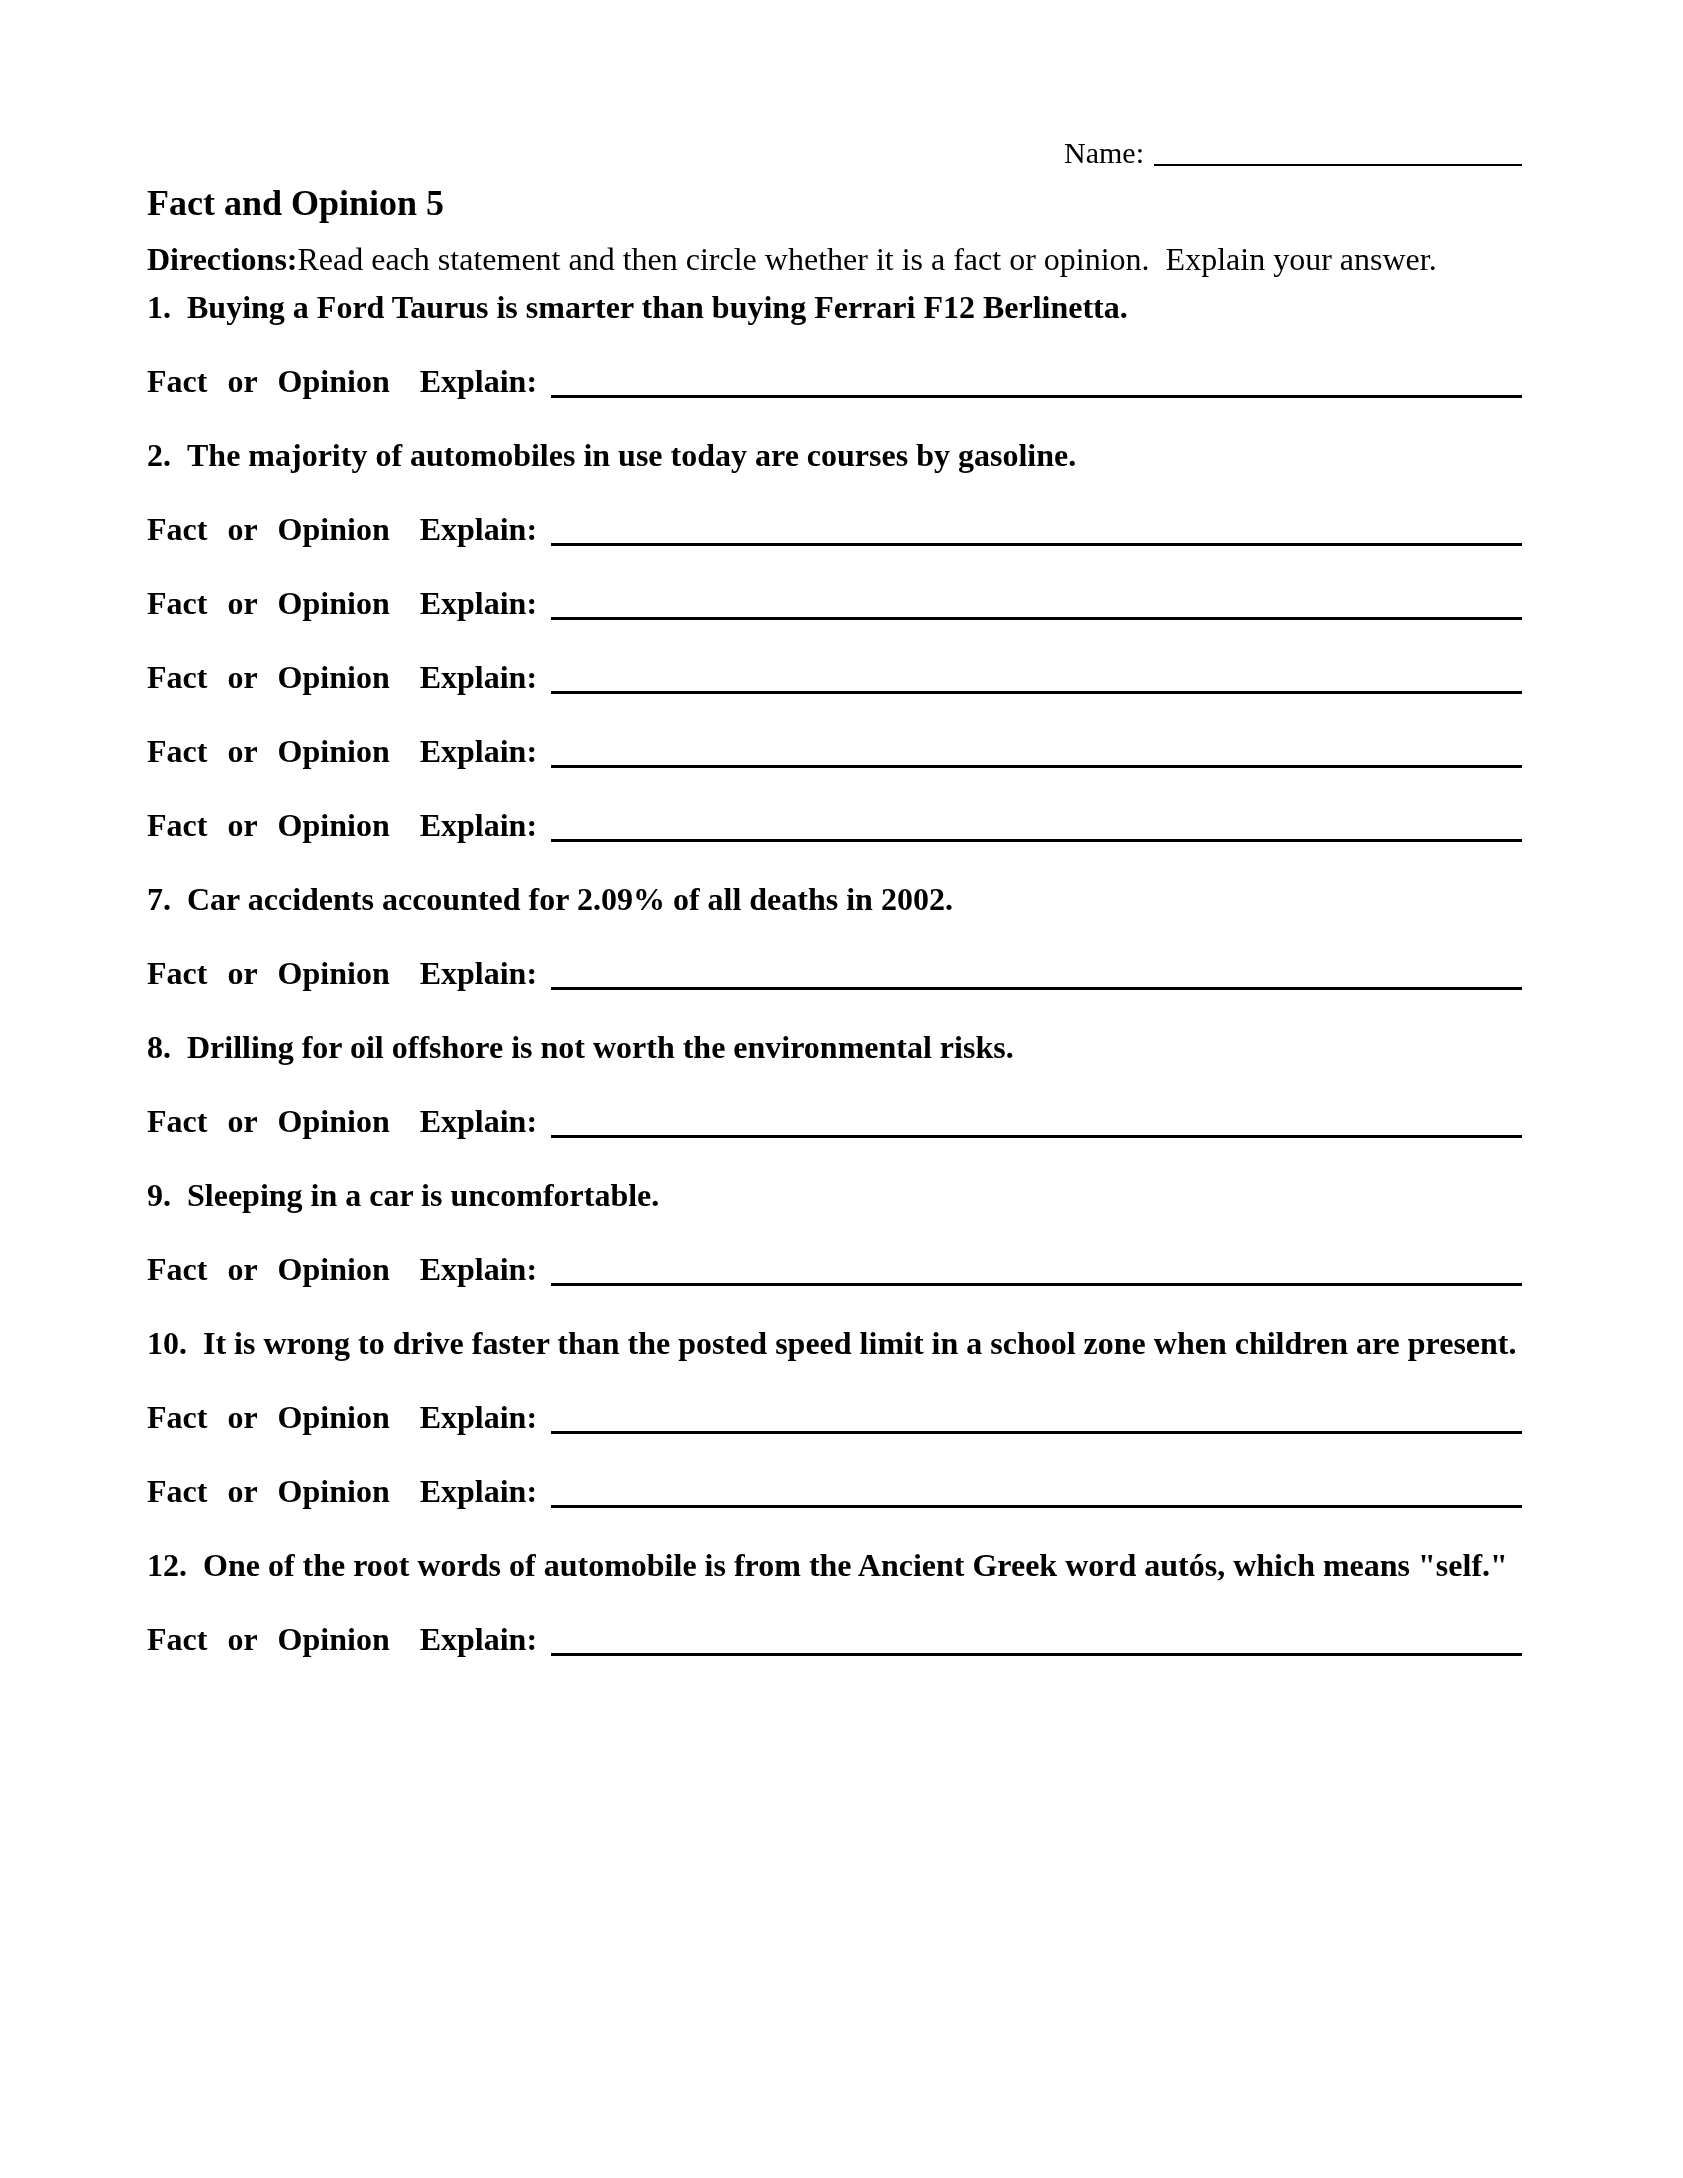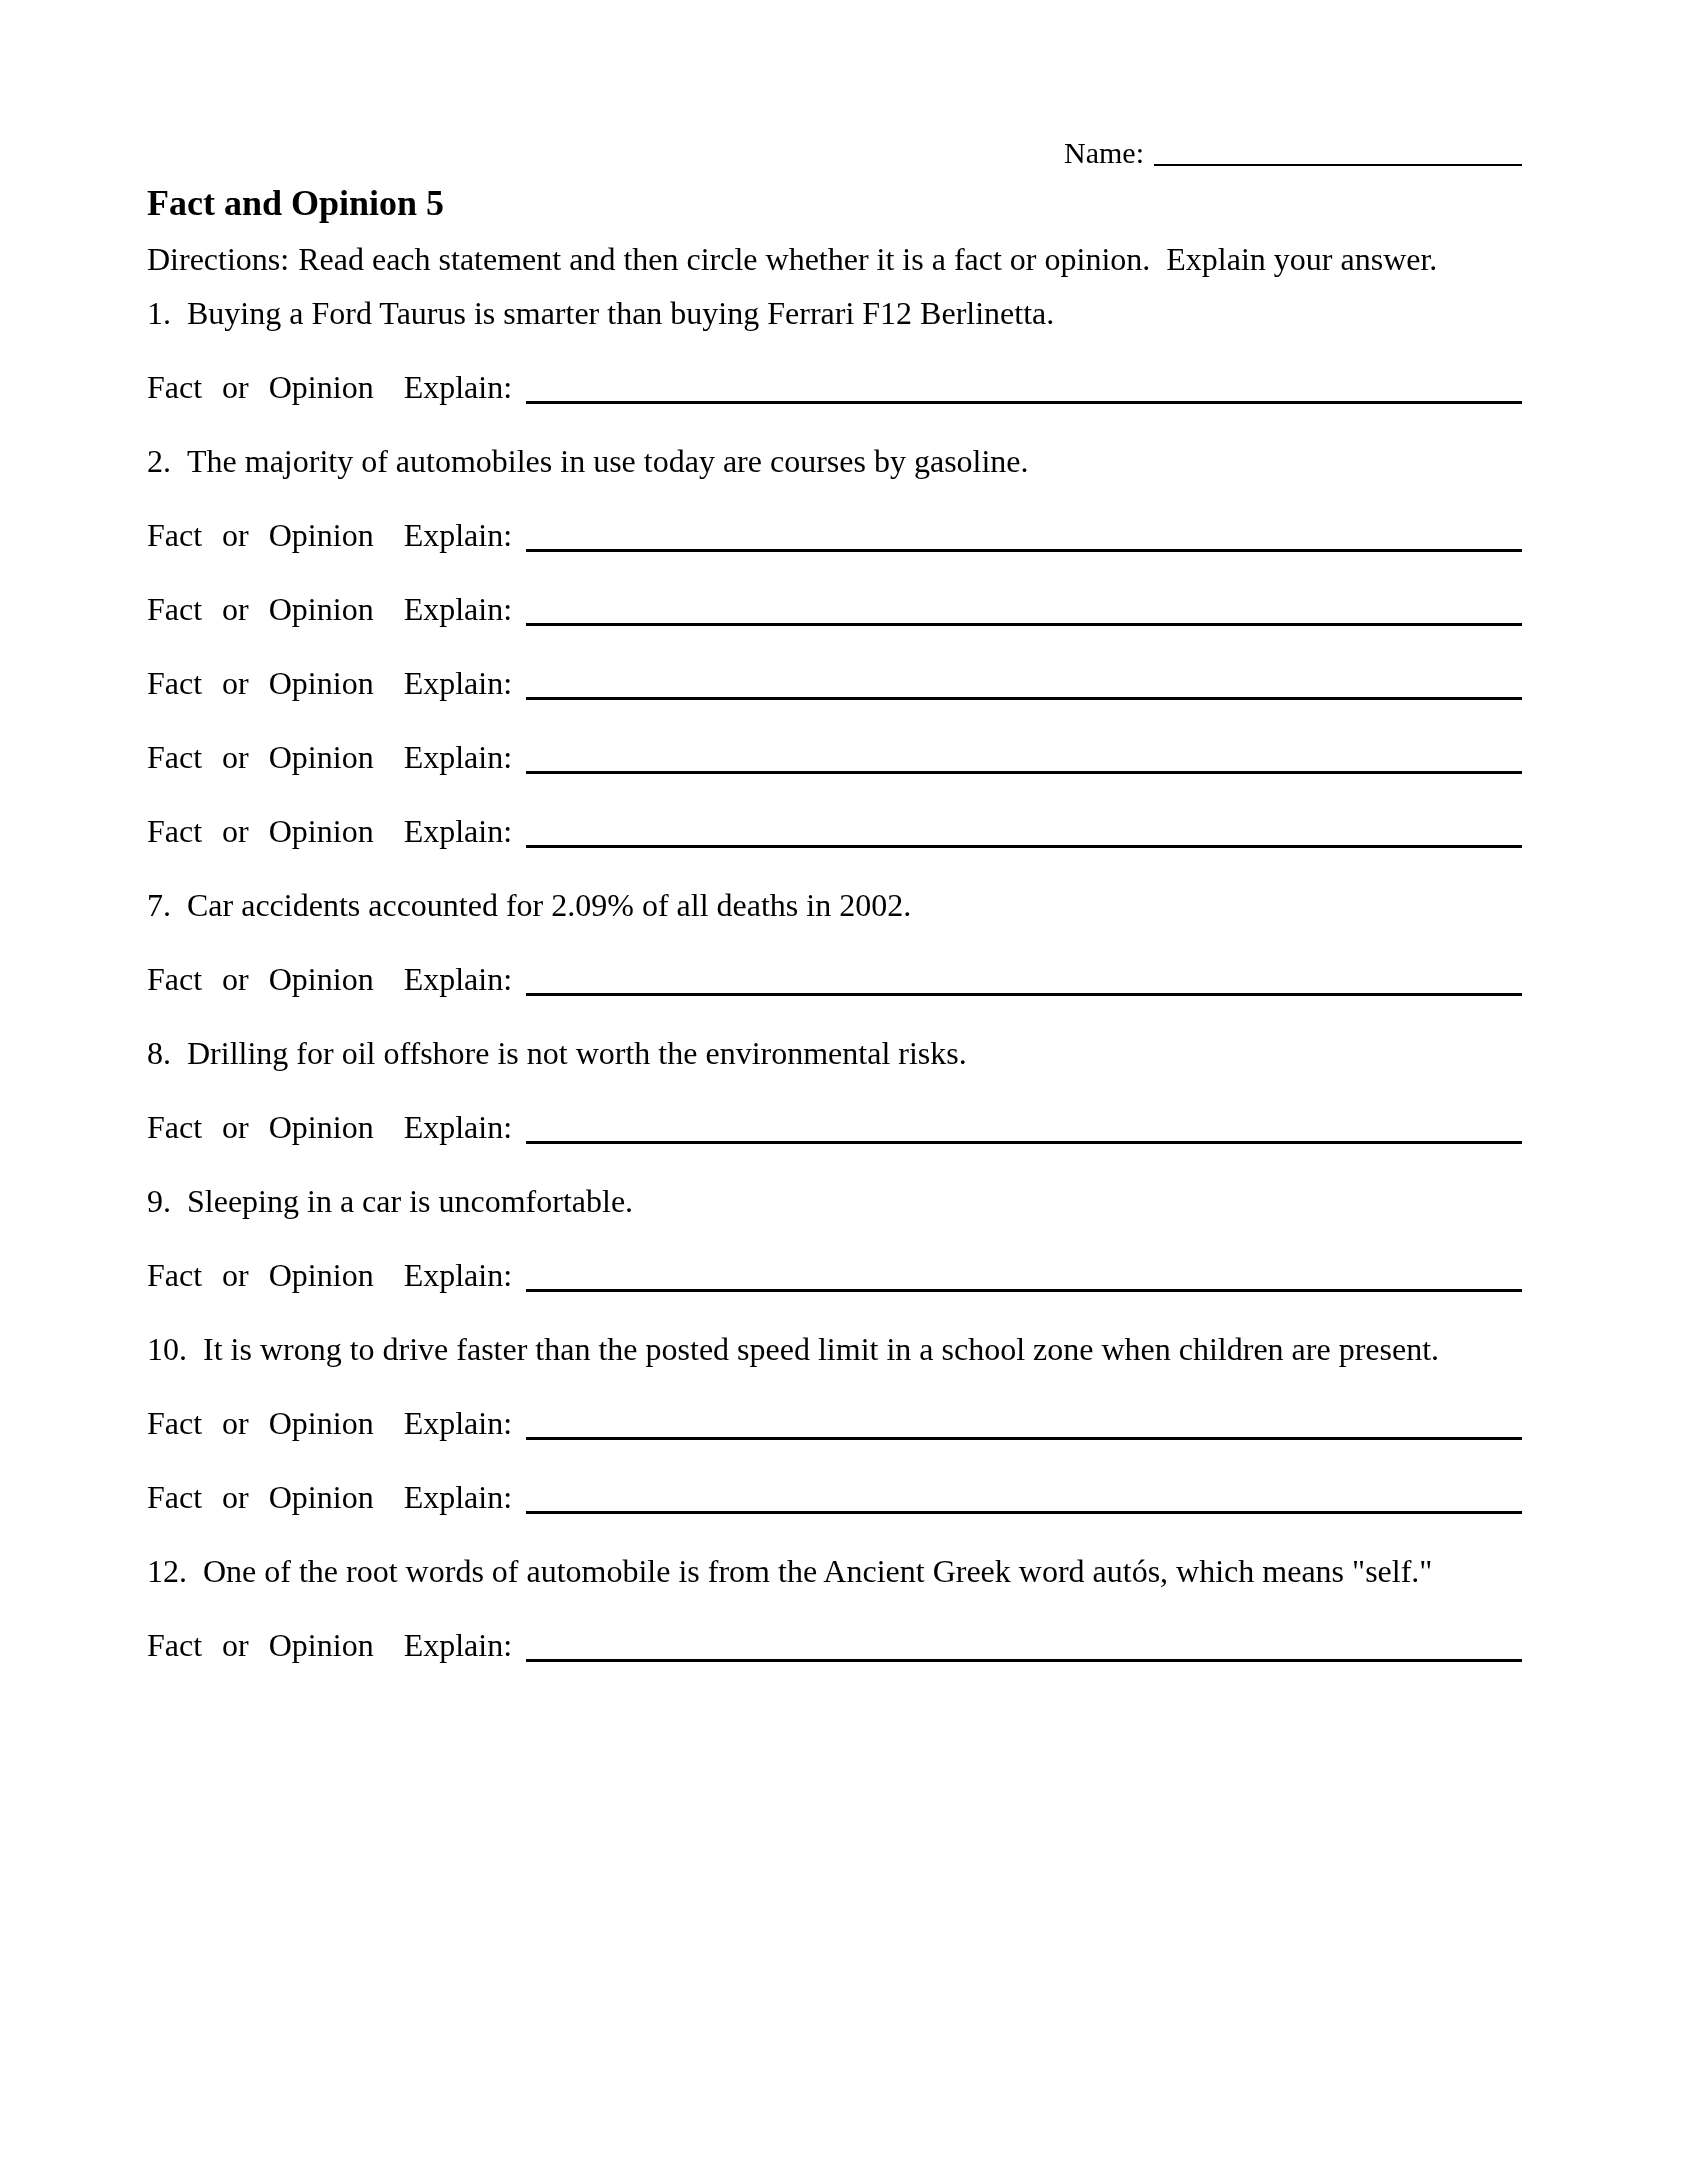--- a/index.html
+++ b/index.html
@@ -36,28 +36,29 @@
     font-size: 36px;
     font-weight: bold;
     margin: 10px 0 0 0;
     line-height: 42px;
   }
   .directions {
     margin: 16px 0 0 0;
     line-height: 38px;
   }
   .directions .dlabel {
-    font-weight: normal;
-    margin-right: 9px;
+    font-weight: bold;
+    margin-right: 0;
   }
   .keep-spaces {
     white-space: pre-wrap;
   }
   #questions {
-    margin-top: 16px;
+    margin-top: 10px;
+    font-weight: bold;
   }
   .statement {
     margin: 0 0 36px 0;
     line-height: 38px;
   }
   .q-num {
     margin-right: 16px;
   }
   .fo-row {
     display: flex;

